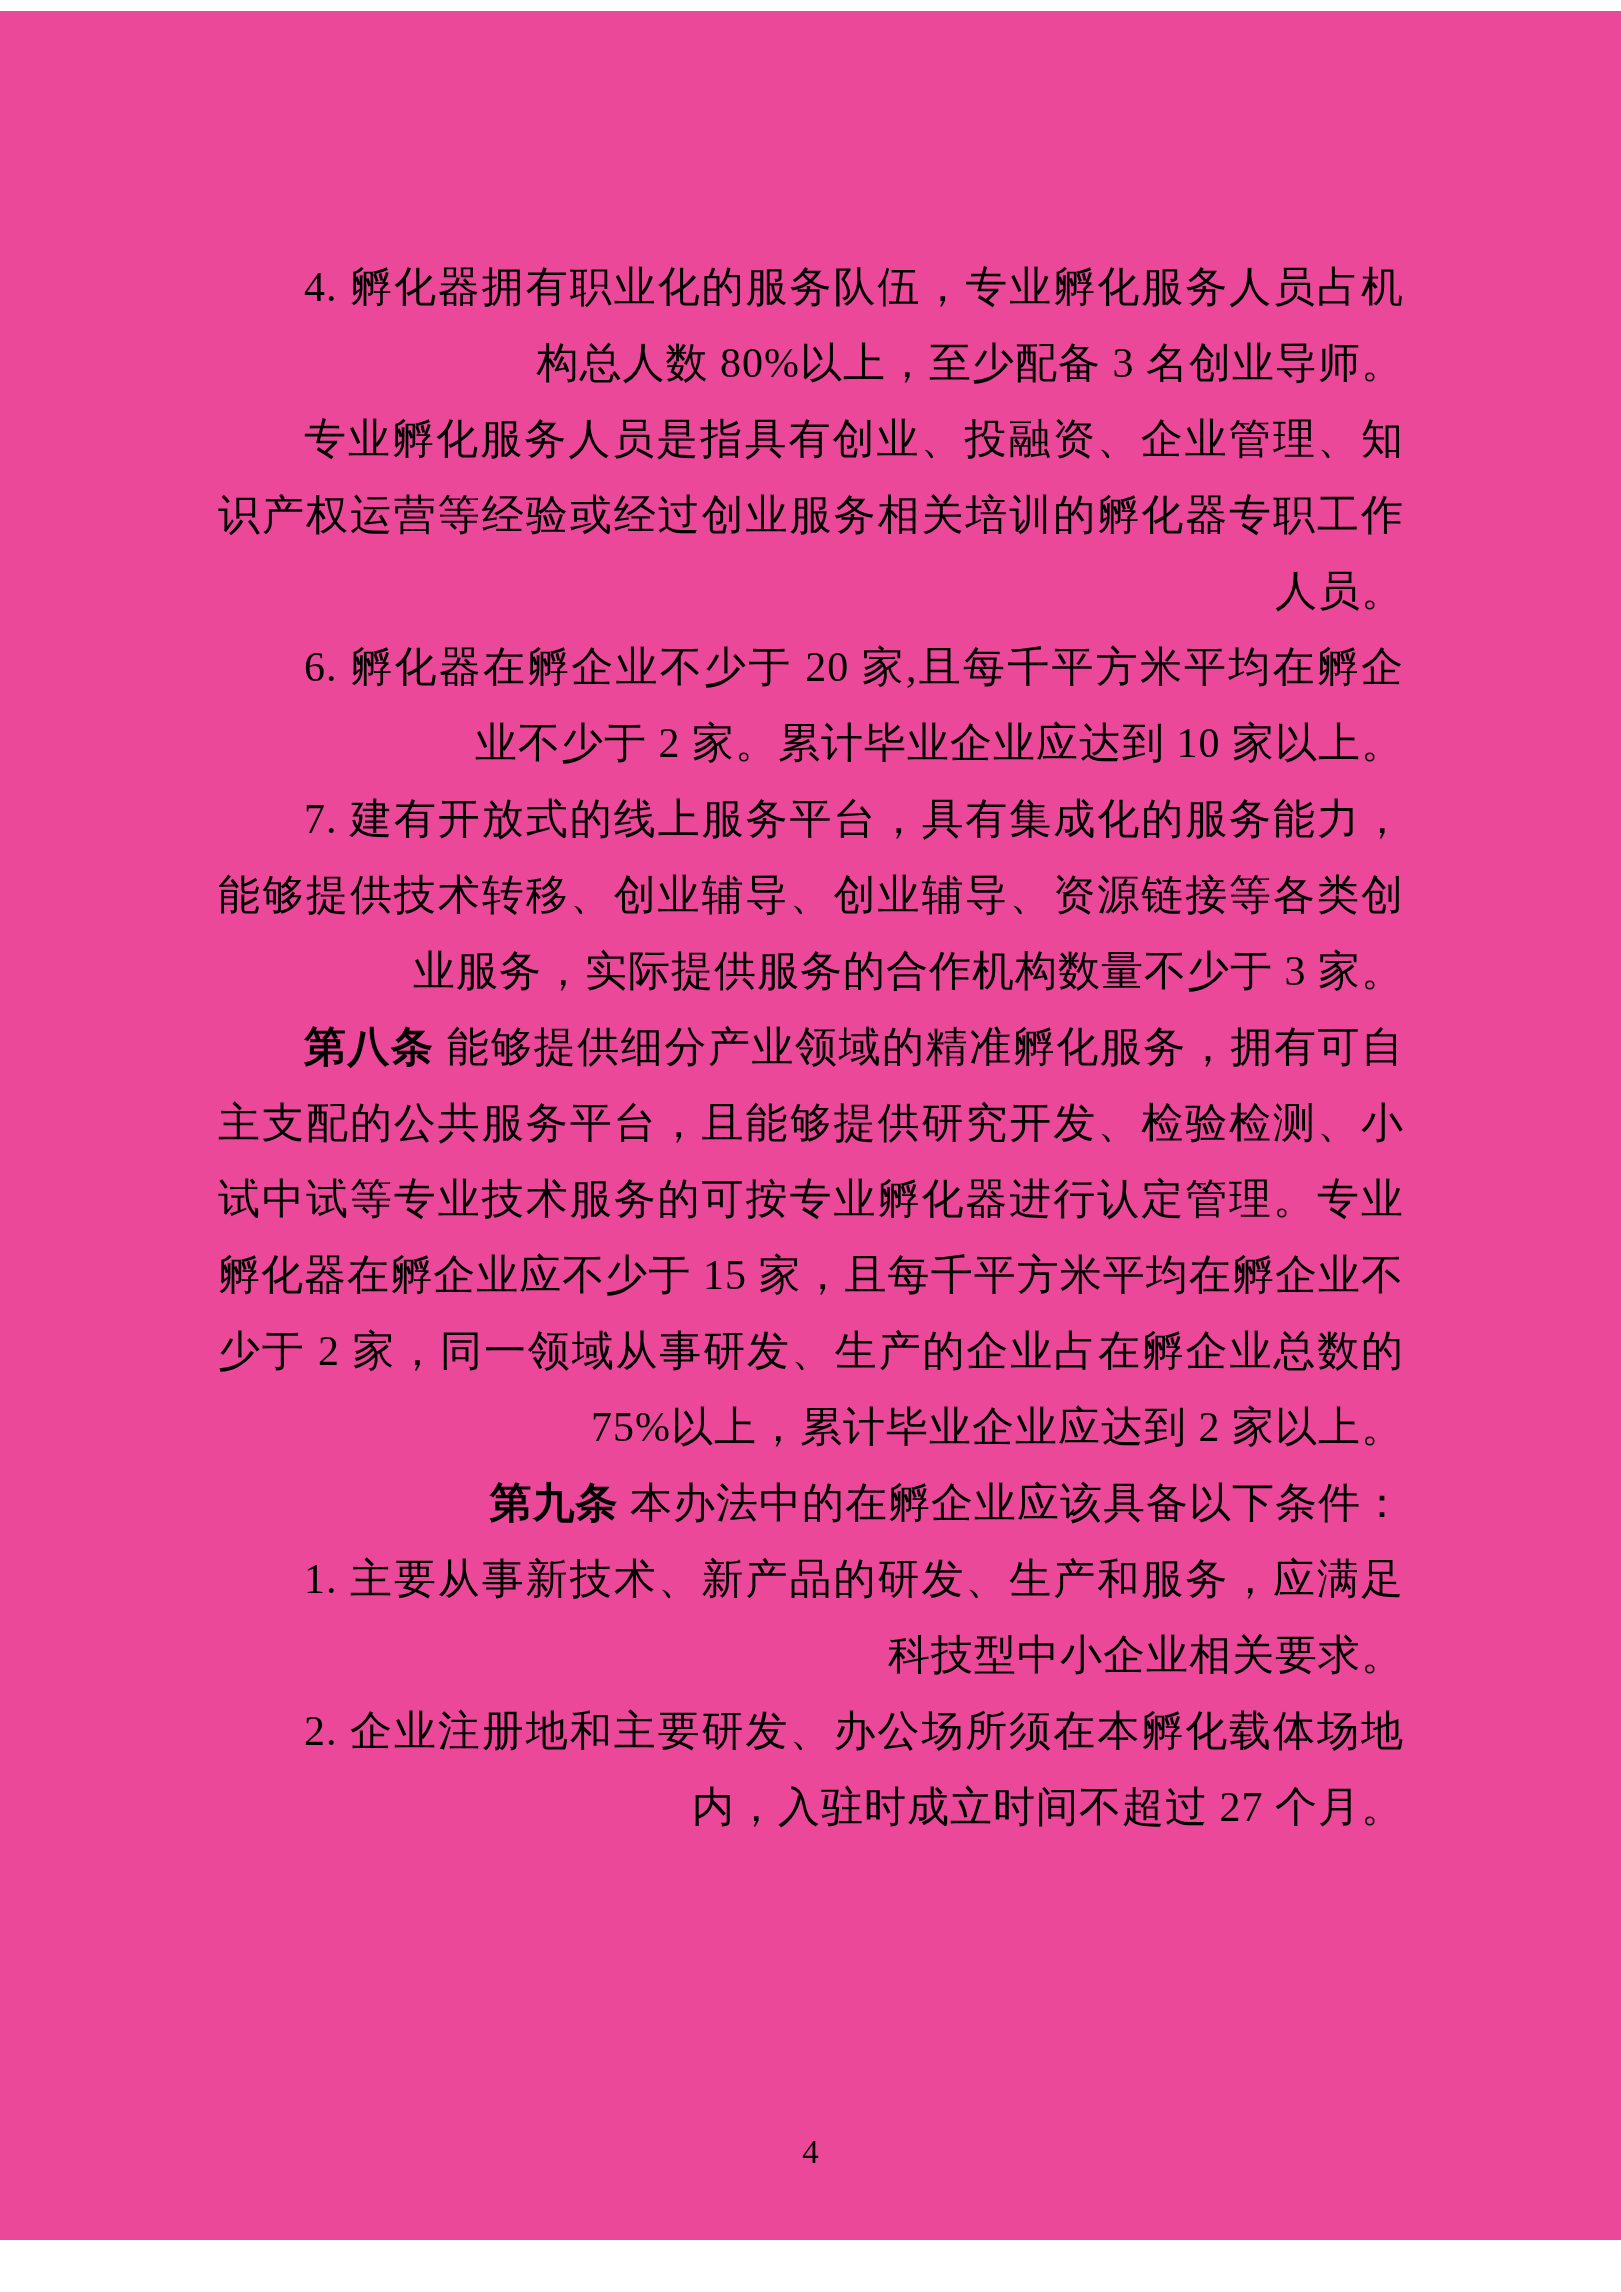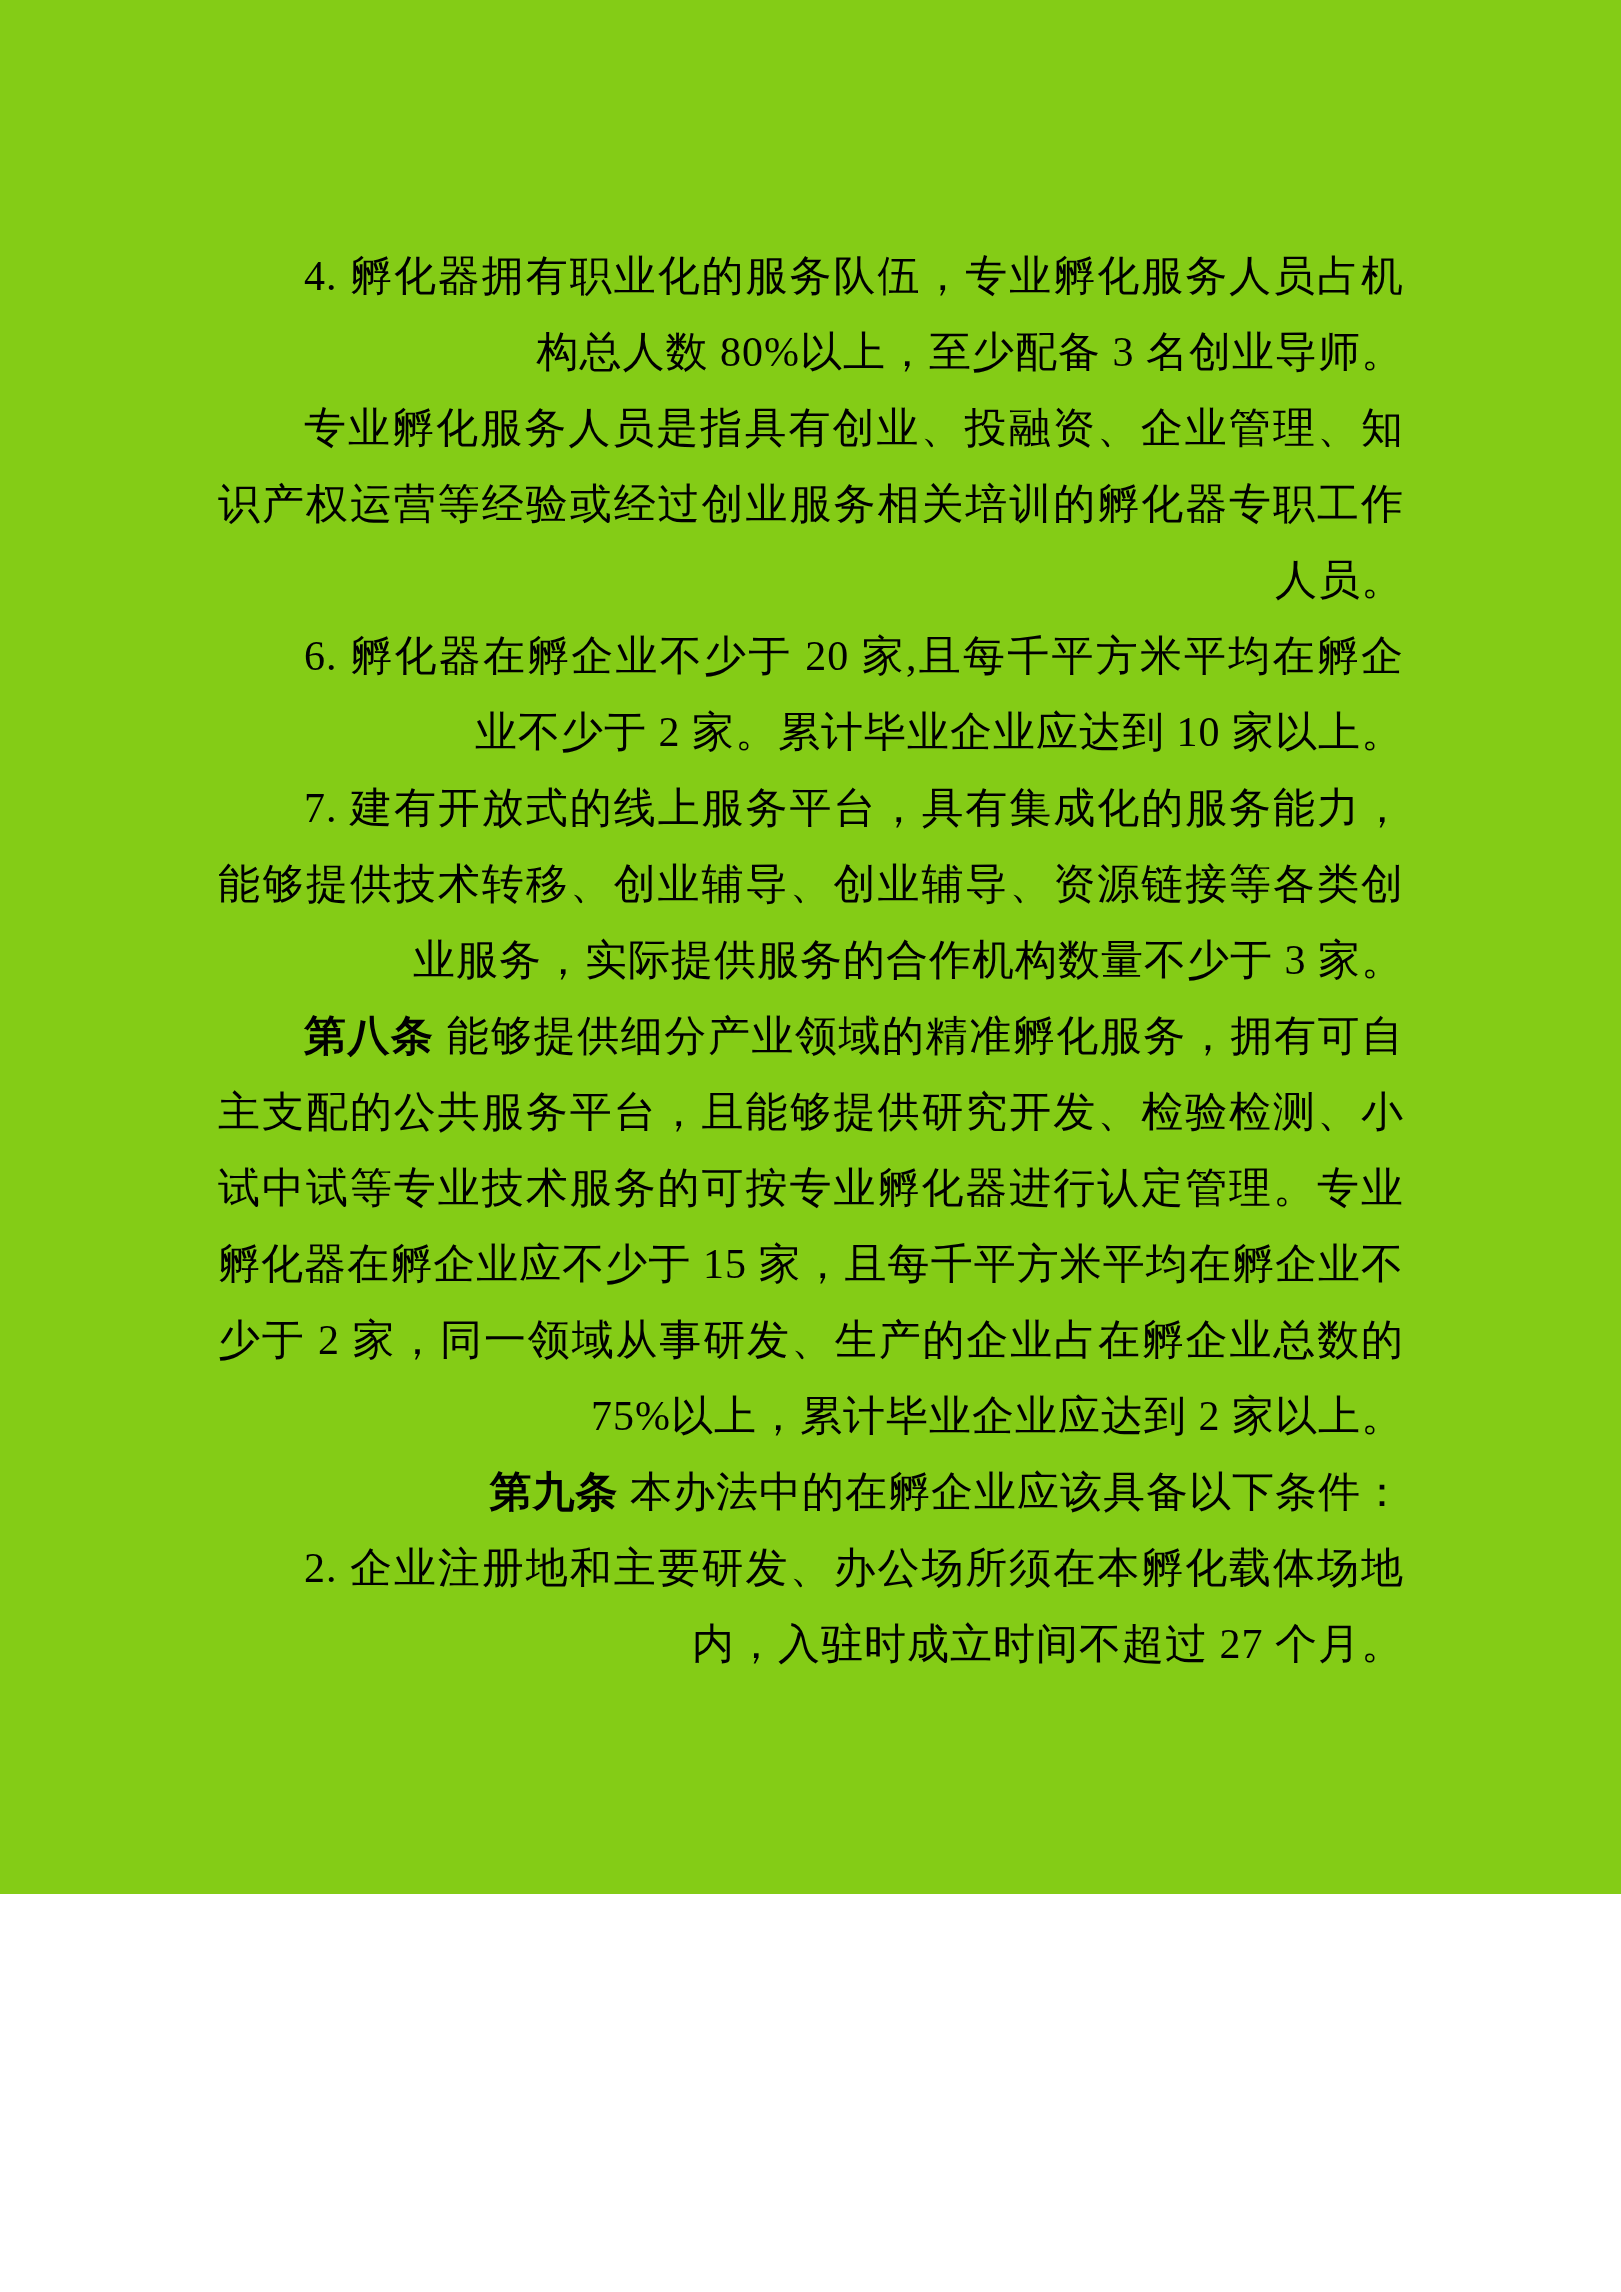--- a/index.html
+++ b/index.html
@@ -3,25 +3,26 @@
 <meta charset="utf-8">
 <style>
   html, body {
     margin: 0;
     padding: 0;
     background: #ffffff;
   }
   .page {
     position: relative;
     width: 1621px;
-    height: 1894px;
-    background: #84cc16;
+    height: 2229px;
+    background: #ec4899;
     color: #000000;
     font-family: "Liberation Serif", "DejaVu Serif", serif;
     overflow: hidden;
+    margin-top: 11px;
   }
   .doc-body {
     position: absolute;
     left: 218px;
     top: 238px;
     width: 1186px;
   }
   .para {
     margin: 0;
     padding: 0;
@@ -86,19 +87,23 @@
         <div class="line"><span>主支配的公共服务平台，且能够提供研究开发、检验检测、小</span></div>
         <div class="line"><span>试中试等专业技术服务的可按专业孵化器进行认定管理。专业</span></div>
         <div class="line"><span>孵化器在孵企业应不少于 15 家，且每千平方米平均在孵企业不</span></div>
         <div class="line"><span>少于 2 家，同一领域从事研发、生产的企业占在孵企业总数的</span></div>
         <div class="line last"><span>75%以上，累计毕业企业应达到 2 家以上。</span></div>
       </div>
       <div class="para">
         <div class="line first last"><span class="lead">第九条</span><span> 本办法中的在孵企业应该具备以下条件：</span></div>
       </div>
       <div class="para">
+        <div class="line first"><span>1. 主要从事新技术、新产品的研发、生产和服务，应满足</span></div>
+        <div class="line last"><span>科技型中小企业相关要求。</span></div>
+      </div>
+      <div class="para">
         <div class="line first"><span>2. 企业注册地和主要研发、办公场所须在本孵化载体场地</span></div>
         <div class="line last"><span>内，入驻时成立时间不超过 27 个月。</span></div>
       </div>
     </div>
   <div class="page-number">4</div>
 </div>
 
 
 </body></html>

